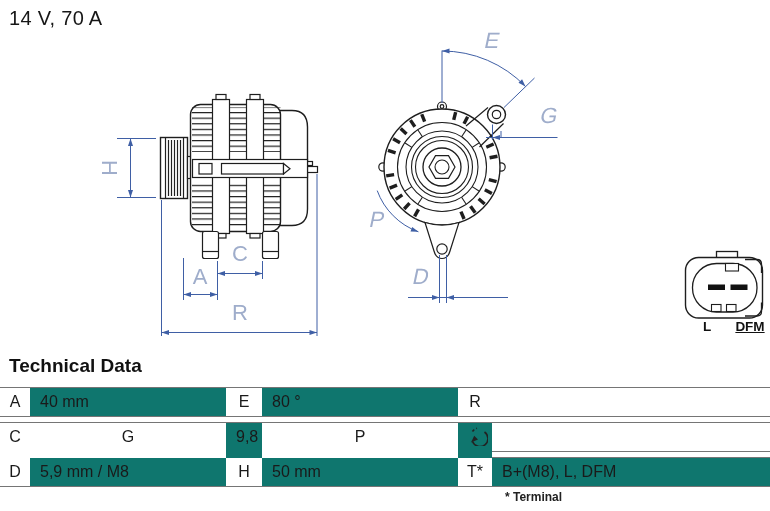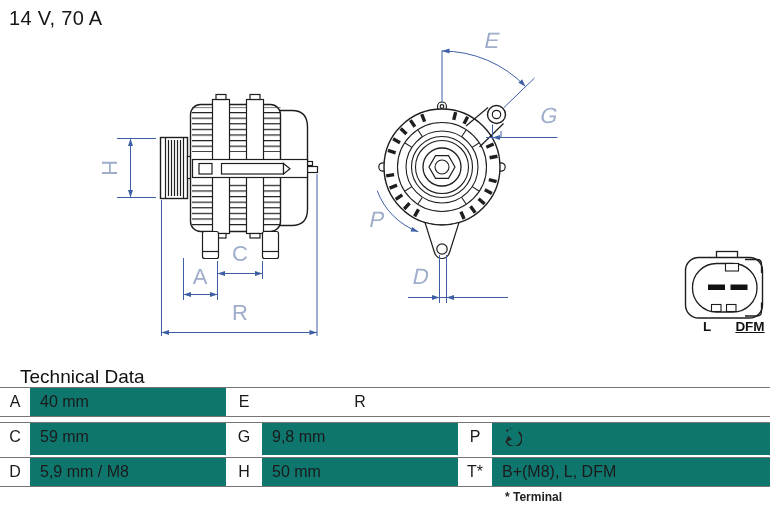--- a/index.html
+++ b/index.html
@@ -17,21 +17,21 @@
     position:absolute;color:#9fadcb;font-size:22px;line-height:22px;
     text-align:center;width:28px;font-weight:400;
   }
   .dim-label.slanted{transform:skewX(-12deg);}
   .dim-label.rot{transform:rotate(90deg);}
   .conn-label{
     position:absolute;color:#111;font-size:13.5px;font-weight:600;text-align:center;
   }
   
   .tech-heading{
-    position:absolute;left:9px;top:355px;margin:11px;font-size:19px;font-weight:400;color:#111;
+    position:absolute;left:9px;top:355px;margin:0;font-size:19px;font-weight:700;color:#111;
   }
   .tech-table{position:absolute;left:0;top:387px;width:770px;}
   .t-row{
     display:grid;grid-template-columns:30px 196px 36px 196px 34px 1fr;
     height:30px;box-sizing:border-box;
     border-top:1px solid #757575;border-bottom:1px solid #757575;
     margin-bottom:5px;font-size:16px;color:#1a1a1a;line-height:28px;
   }
   .t-row .k{background:#fff;text-align:center;}
   .t-row .v{background:#0f766e;padding-left:10px;}
@@ -232,25 +232,25 @@
     <div class="conn-label" style="left:731px;top:319px;width:38px;text-decoration:underline;">DFM</div>
   </div>
 
   <h2 class="tech-heading">Technical Data</h2>
 
   <div class="tech-table">
     <div class="t-row">
       <div class="k">A</div>
       <div class="v">40 mm</div>
       <div class="k">E</div>
+      <div class="v">80 °</div>
       <div class="k">R</div>
     </div>
     <div class="t-row">
       <div class="k">C</div>
-      <div class="v">59 mm</div>
       <div class="k">G</div>
       <div class="v">9,8 mm</div>
       <div class="k">P</div>
       <div class="v">
         <span class="icon-wrap">
           <svg width="20" height="20" viewBox="0 0 20 20">
             <path d="M16.5 6 A8 8 0 1 1 4.5 15.5" fill="none" stroke="#222" stroke-width="1.6"></path>
             <path d="M4.5 5.5 A8 8 0 0 1 9 2.2" fill="none" stroke="#222" stroke-width="1.6" stroke-dasharray="2.6 2.2"></path>
             <polygon points="3,16.5 6.2,9.8 10,13.4" fill="#222"></polygon>
           </svg>

